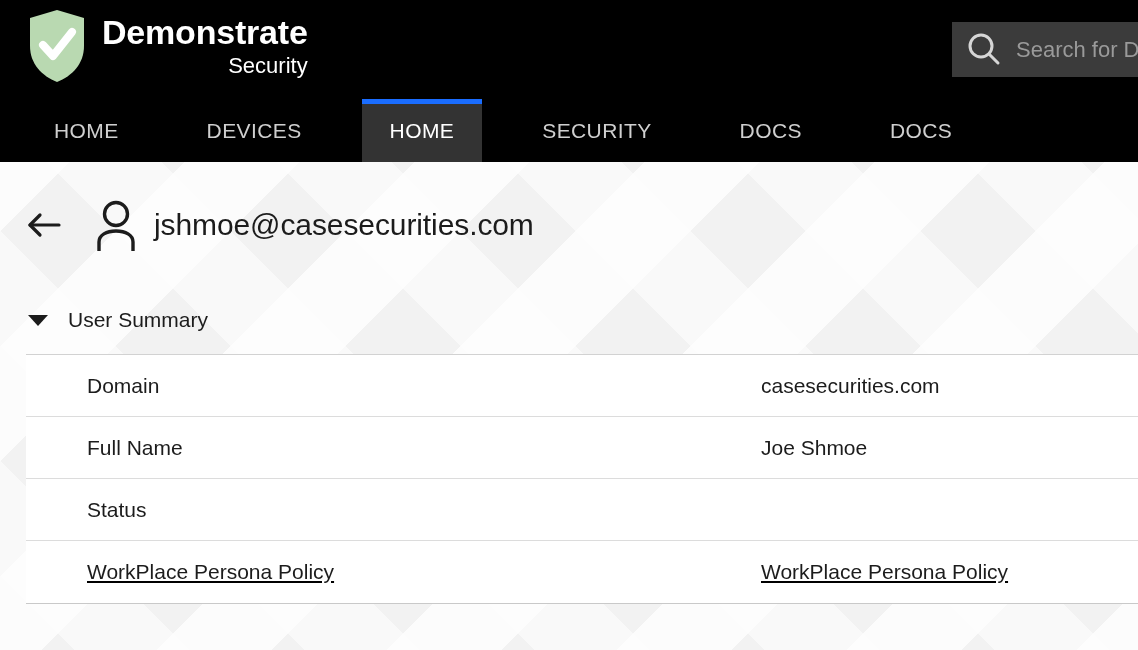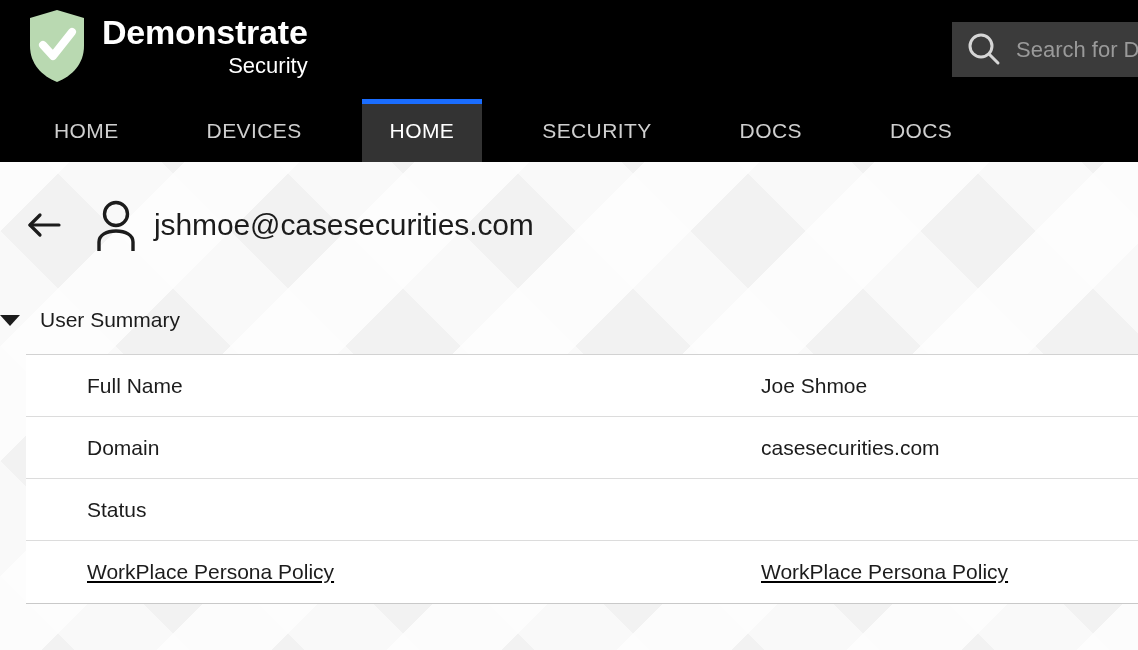--- a/index.html
+++ b/index.html
@@ -170,20 +170,21 @@
     margin-left: 16px;
     font-size: 30px;
     color: #1c1c1c;
     letter-spacing: -0.1px;
     white-space: nowrap;
   }
 
   .section-head {
     display: flex;
     align-items: center;
+    padding-left: 28px;
     margin-top: 52px;
     cursor: pointer;
     user-select: none;
   }
   .caret {
     width: 0;
     height: 0;
     border-left: 10px solid transparent;
     border-right: 10px solid transparent;
     border-top: 11px solid #1c1c1c;
@@ -301,27 +302,27 @@
   </div>
 
   <div class="section-head">
     <span class="caret"></span>
     <span class="section-title">User Summary</span>
   </div>
 
   <div class="summary-table">
 
     <div class="summary-row">
+      <div class="cell-label">Domain</div>
+      <div class="cell-value">casesecurities.com</div>
+    </div>
+
+    <div class="summary-row">
       <div class="cell-label">Full Name</div>
       <div class="cell-value">Joe Shmoe</div>
-    </div>
-
-    <div class="summary-row">
-      <div class="cell-label">Domain</div>
-      <div class="cell-value">casesecurities.com</div>
     </div>
 
     <div class="summary-row">
       <div class="cell-label">Status</div>
     </div>
 
     <div class="summary-row">
       <div class="cell-label">WorkPlace Persona Policy</div>
       <div class="cell-value">WorkPlace Persona Policy</div>
     </div>

